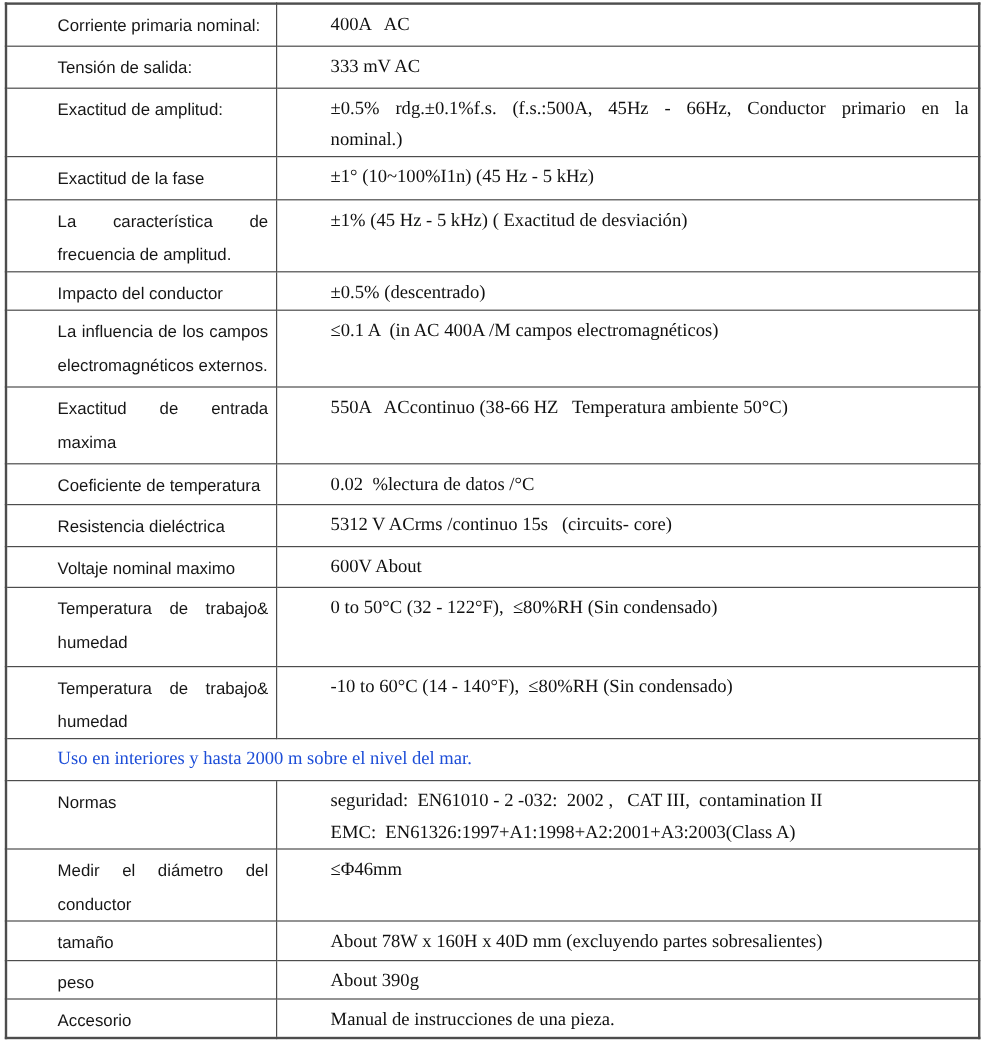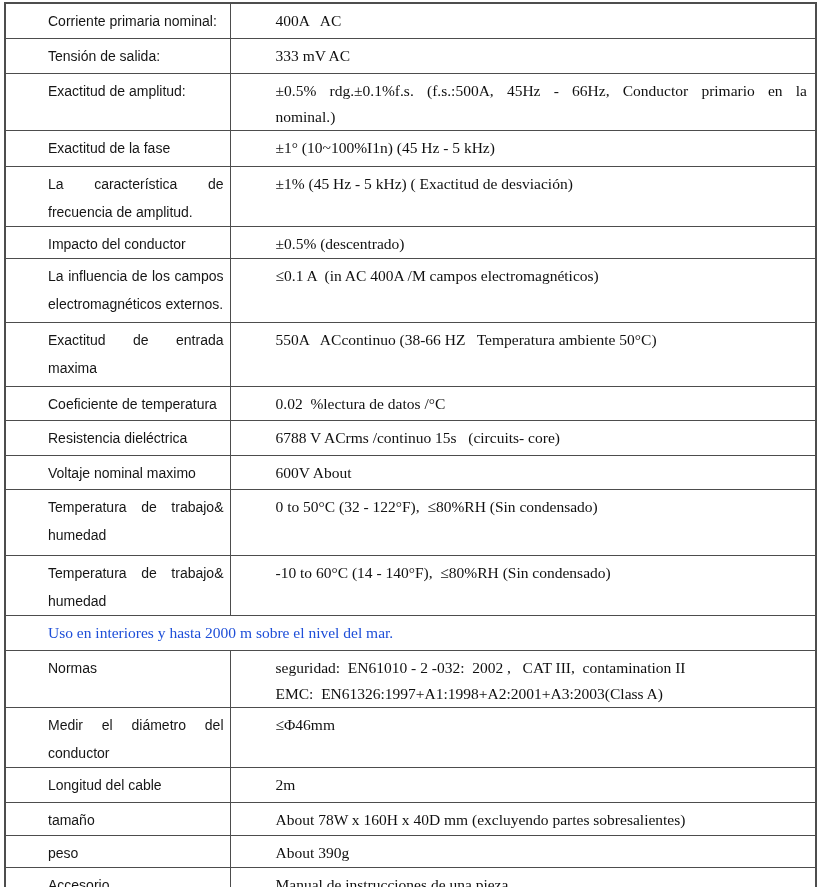--- a/index.html
+++ b/index.html
@@ -137,21 +137,21 @@
           </td>
         <td class="value">
             <div class="ln">0.02  %lectura de datos /°C</div>
           </td>
       </tr>
       <tr style="height:35px">
         <td class="label">
             <div class="ln">Resistencia dieléctrica</div>
           </td>
         <td class="value">
-            <div class="ln">6788 V ACrms /continuo 15s   (circuits- core)</div>
+            <div class="ln">5312 V ACrms /continuo 15s   (circuits- core)</div>
           </td>
       </tr>
       <tr style="height:34px">
         <td class="label">
             <div class="ln">Voltaje nominal maximo</div>
           </td>
         <td class="value">
             <div class="ln">600V About</div>
           </td>
       </tr>
@@ -187,28 +187,20 @@
             <div class="ln">EMC:  EN61326:1997+A1:1998+A2:2001+A3:2003(Class A)</div>
           </td>
       </tr>
       <tr style="height:60px">
         <td class="label" data-spread="">
             <div class="ln">Medir el diámetro del</div>
             <div class="ln">conductor</div>
           </td>
         <td class="value">
             <div class="ln">≤Φ46mm</div>
-          </td>
-      </tr>
-      <tr style="height:35px">
-        <td class="label">
-            <div class="ln">Longitud del cable</div>
-          </td>
-        <td class="value">
-            <div class="ln">2m</div>
           </td>
       </tr>
       <tr style="height:33px">
         <td class="label">
             <div class="ln">tamaño</div>
           </td>
         <td class="value">
             <div class="ln">About 78W x 160H x 40D mm (excluyendo partes sobresalientes)</div>
           </td>
       </tr>

